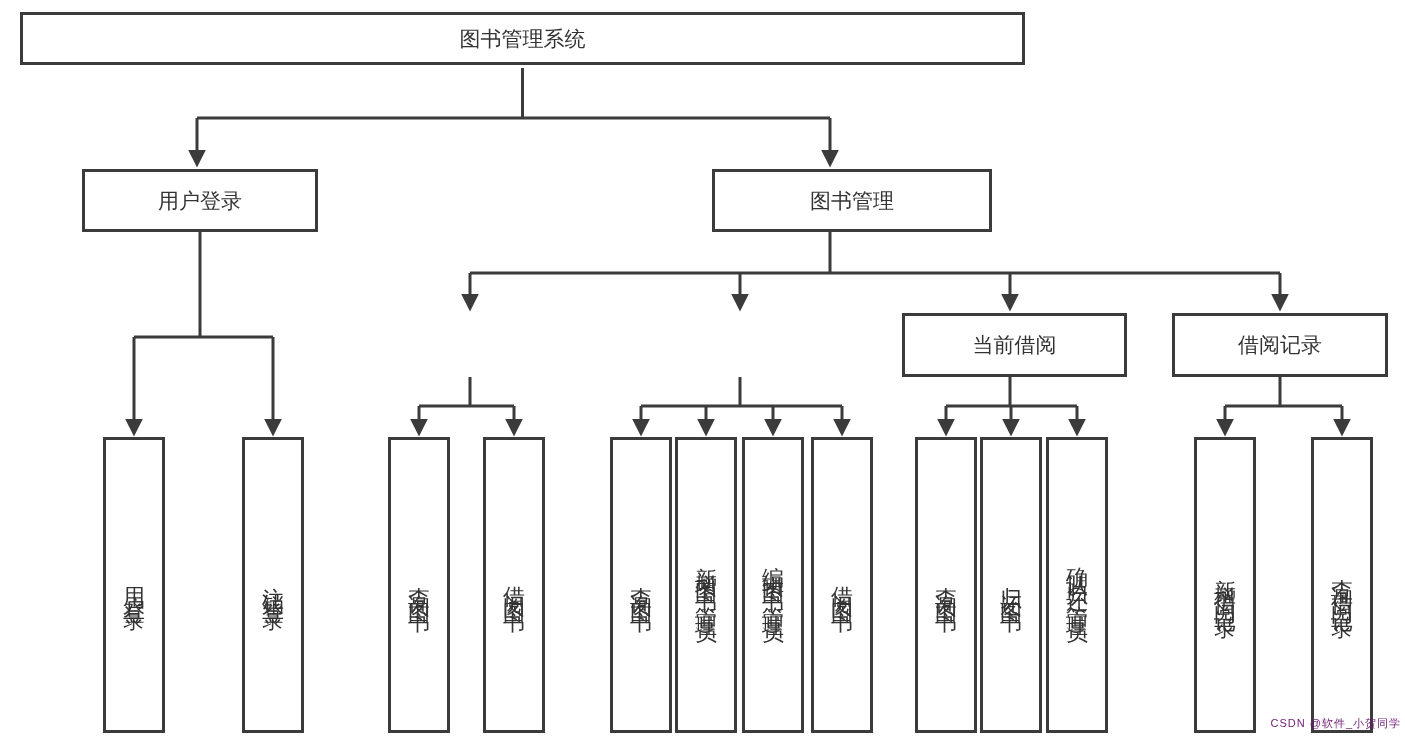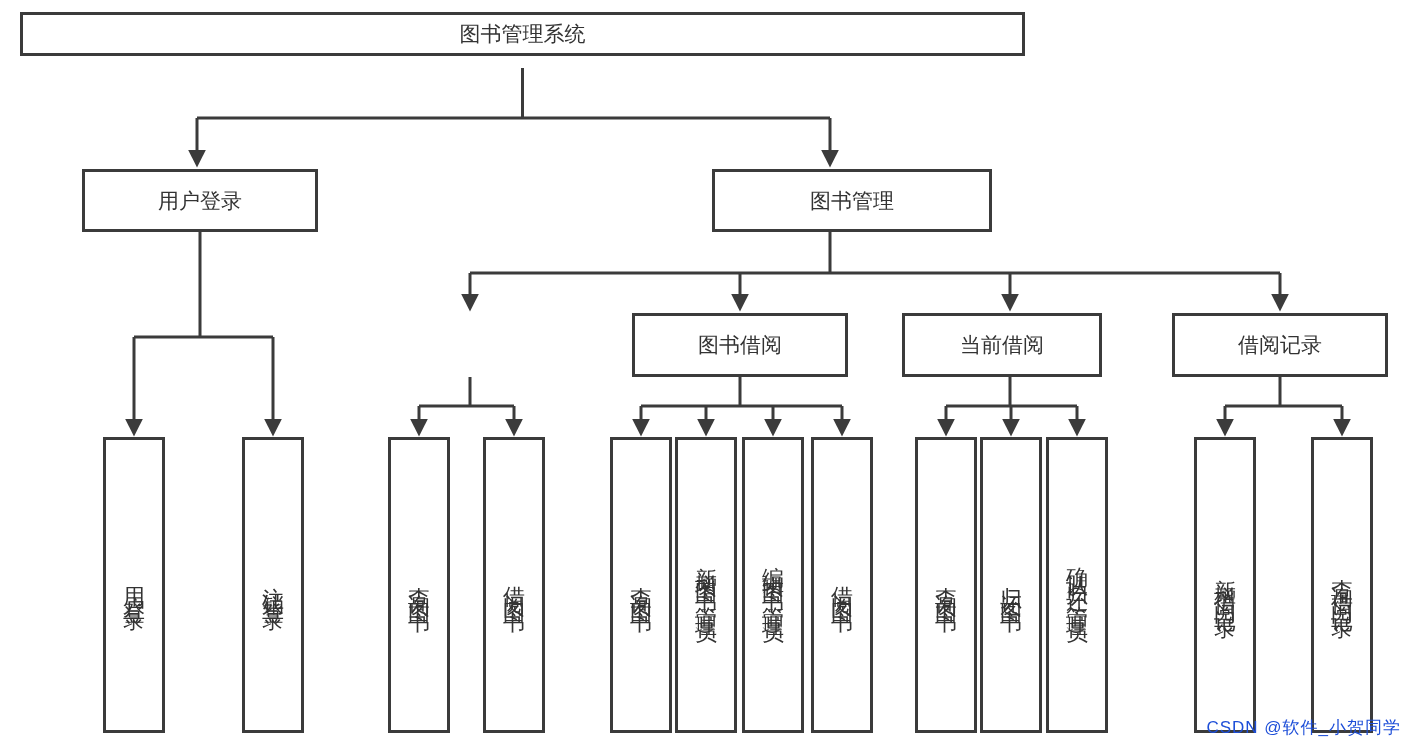--- a/index.html
+++ b/index.html
@@ -13,22 +13,22 @@
   .box {
     position:absolute; box-sizing:border-box; background:#ffffff;
     border:3px solid #3b3b3b; display:flex; align-items:center; justify-content:center;
     font-size:21px; color:#333333; text-align:center; white-space:nowrap;
   }
   .leaf {
     writing-mode:vertical-rl; text-orientation:mixed;
     font-size:22px; letter-spacing:8px; white-space:normal;
   }
   .watermark {
-    position:absolute; right:4px; top:716px; font-size:17px;
-    color:#1d4ed8; letter-spacing:1px;
+    position:absolute; right:4px; top:716px; font-size:11px;
+    color:#701a75; letter-spacing:1px;
   }
 </style>
 </head>
 <body>
 
 <div class="canvas">
 
   <svg class="wires" viewBox="0 0 1405 747" aria-hidden="true">
     <defs>
       <marker id="arrow" viewBox="0 0 10 10" refX="3" refY="5" markerWidth="6" markerHeight="6" orient="auto">
@@ -63,27 +63,26 @@
     <path d="M1010 377 V407.5 M946 406 H1077"></path>
     <line x1="946" y1="406" x2="946" y2="424" marker-end="url(#arrow)"></line>
     <line x1="1011" y1="406" x2="1011" y2="424" marker-end="url(#arrow)"></line>
     <line x1="1077" y1="406" x2="1077" y2="424" marker-end="url(#arrow)"></line>
 
     <path d="M1280 377 V407.5 M1225 406 H1342"></path>
     <line x1="1225" y1="406" x2="1225" y2="424" marker-end="url(#arrow)"></line>
     <line x1="1342" y1="406" x2="1342" y2="424" marker-end="url(#arrow)"></line>
   </svg>
 
-  <div class="box" style="left:20px; top:12px; width:1005px; height:44px">图书管理系统</div>
+  <div class="box" style="left:20px; top:12px; width:1005px; height:53px">图书管理系统</div>
 
   <div class="box" style="left:82px; top:169px; width:236px; height:63px">用户登录</div>
   <div class="box" style="left:712px; top:169px; width:280px; height:63px">图书管理</div>
 
-  <div class="box" style="left:632px; top:313px; width:216px; height:64px">图书借阅</div>
-  <div class="box" style="left:902px; top:313px; width:200px; height:64px">当前借阅</div>
+  <div class="box" style="left:902px; top:313px; width:225px; height:64px">当前借阅</div>
   <div class="box" style="left:1172px; top:313px; width:216px; height:64px">借阅记录</div>
 
   <div class="box leaf" style="left:103px; top:437px; width:62px; height:296px">用户登录</div>
   <div class="box leaf" style="left:242px; top:437px; width:62px; height:296px">注销登录</div>
 
   <div class="box leaf" style="left:388px; top:437px; width:62px; height:296px">查询图书</div>
   <div class="box leaf" style="left:483px; top:437px; width:62px; height:296px">借阅图书</div>
 
   <div class="box leaf" style="left:610px; top:437px; width:62px; height:296px">查询图书</div>
   <div class="box leaf" style="left:675px; top:437px; width:62px; height:296px">新增图书（管理员）</div>

